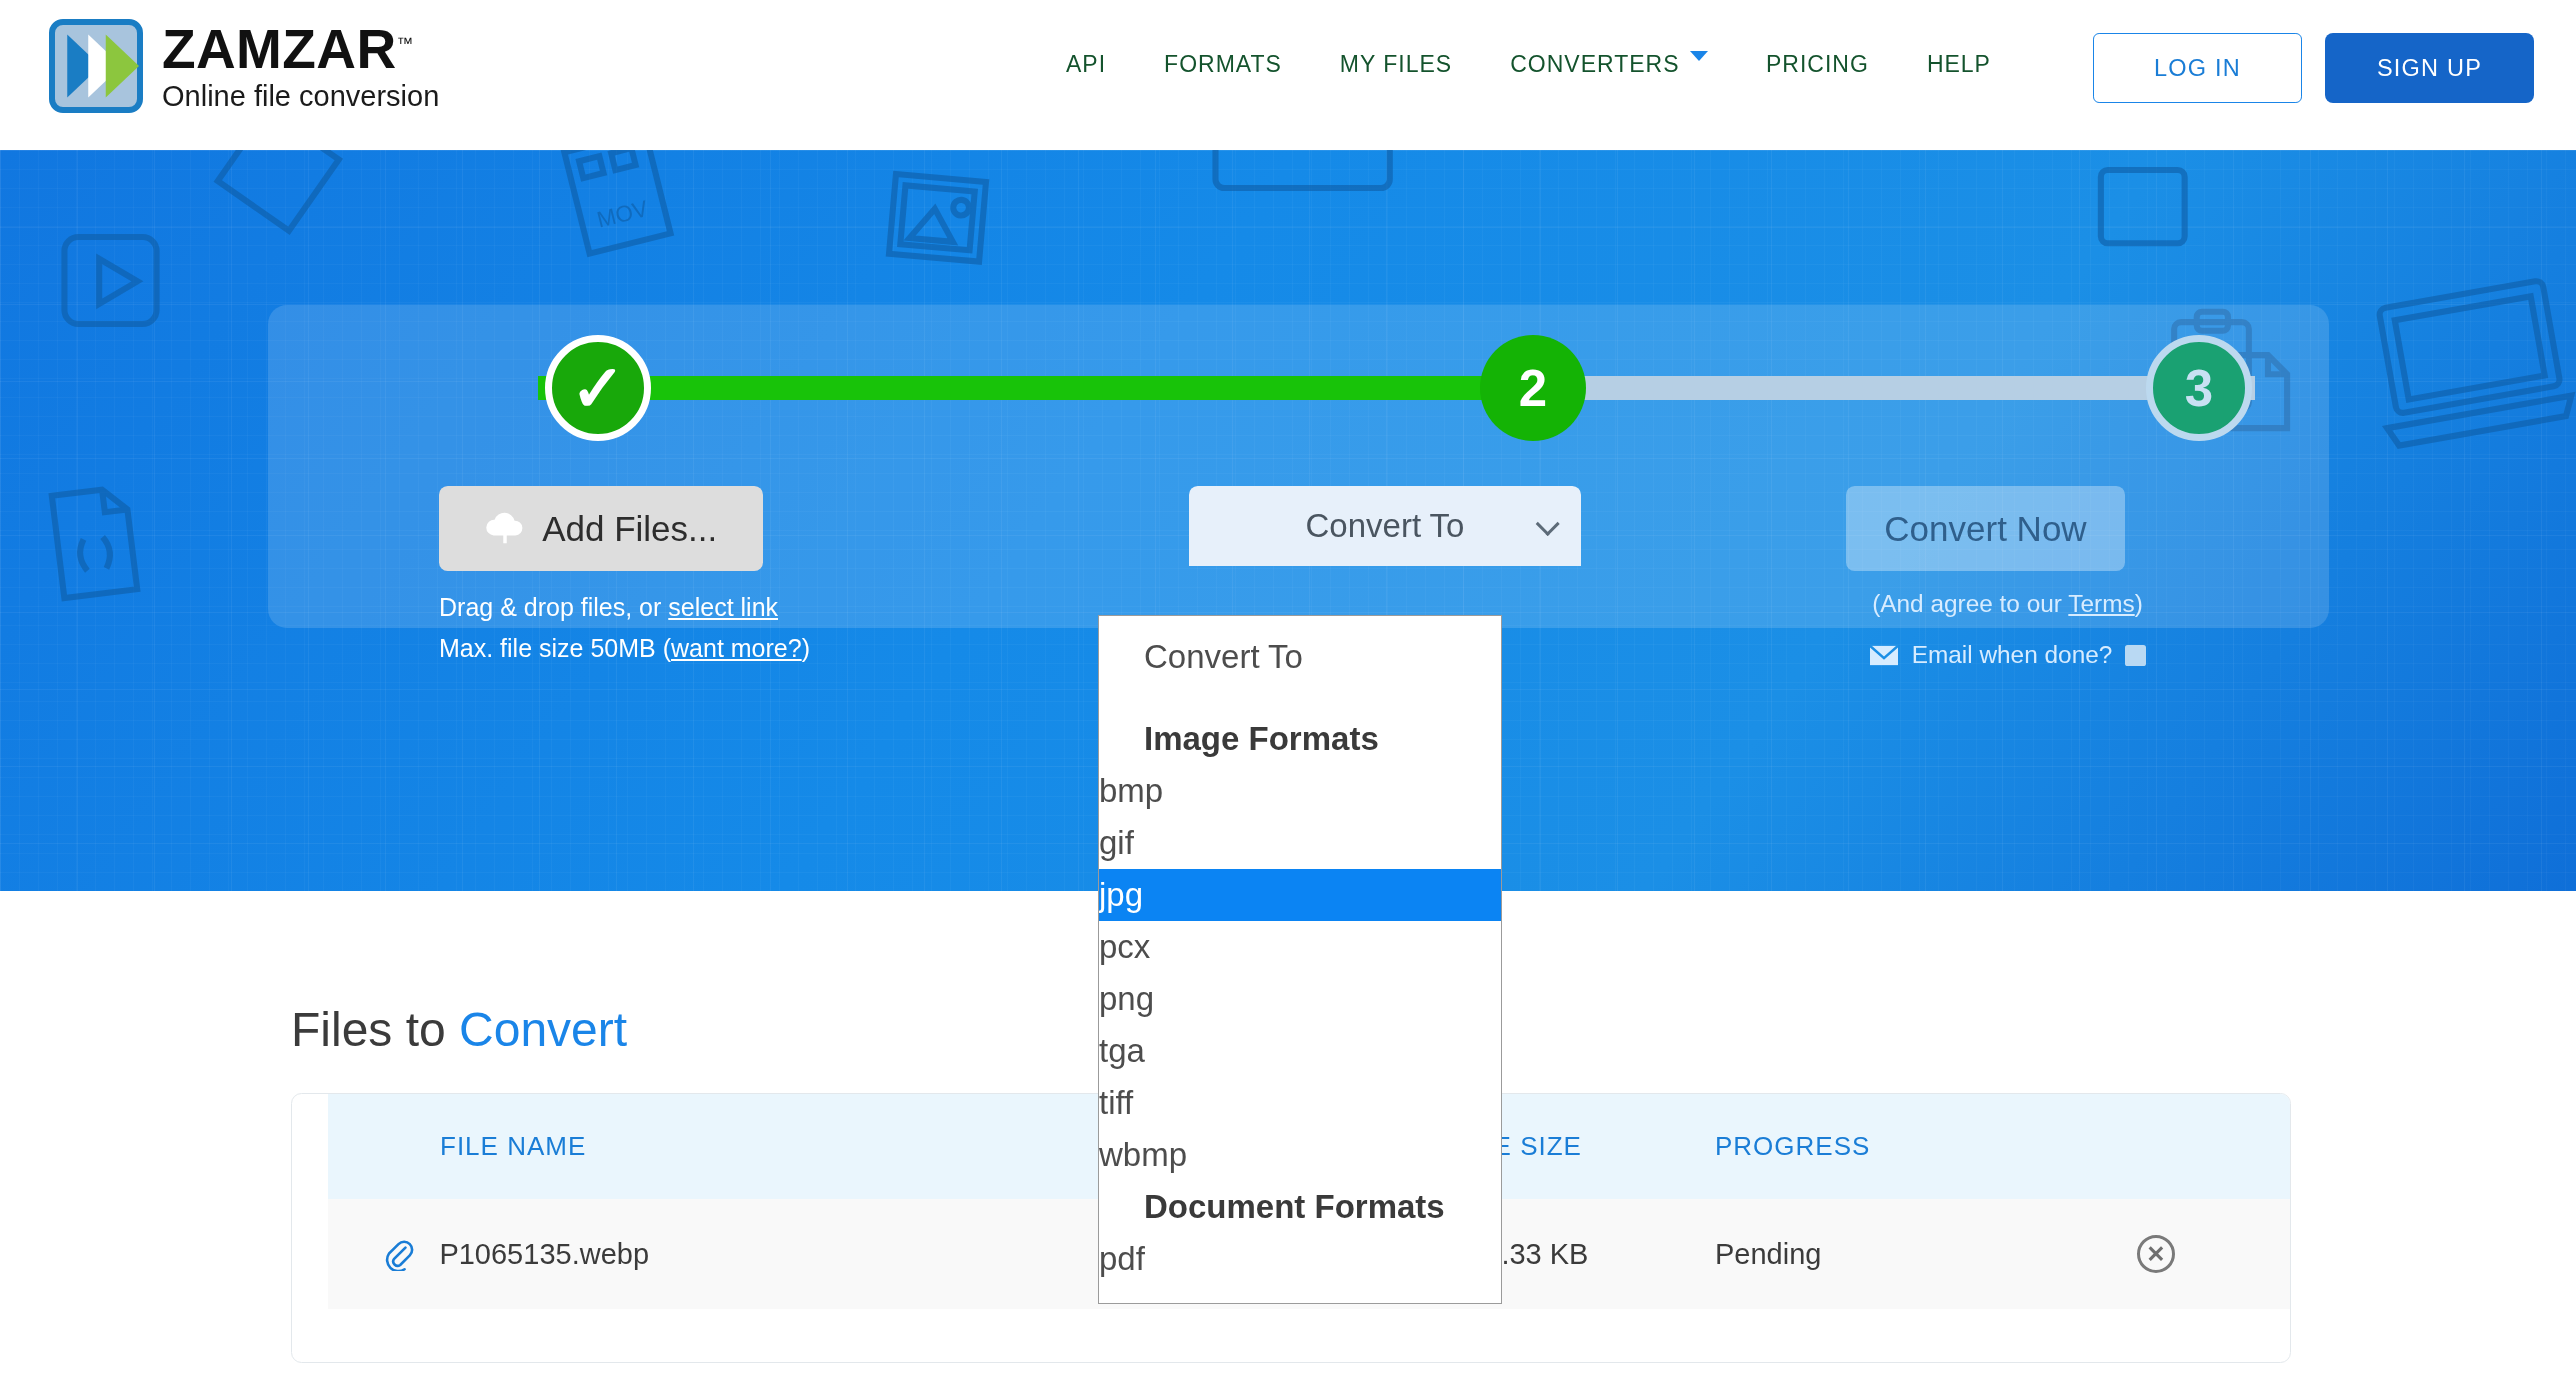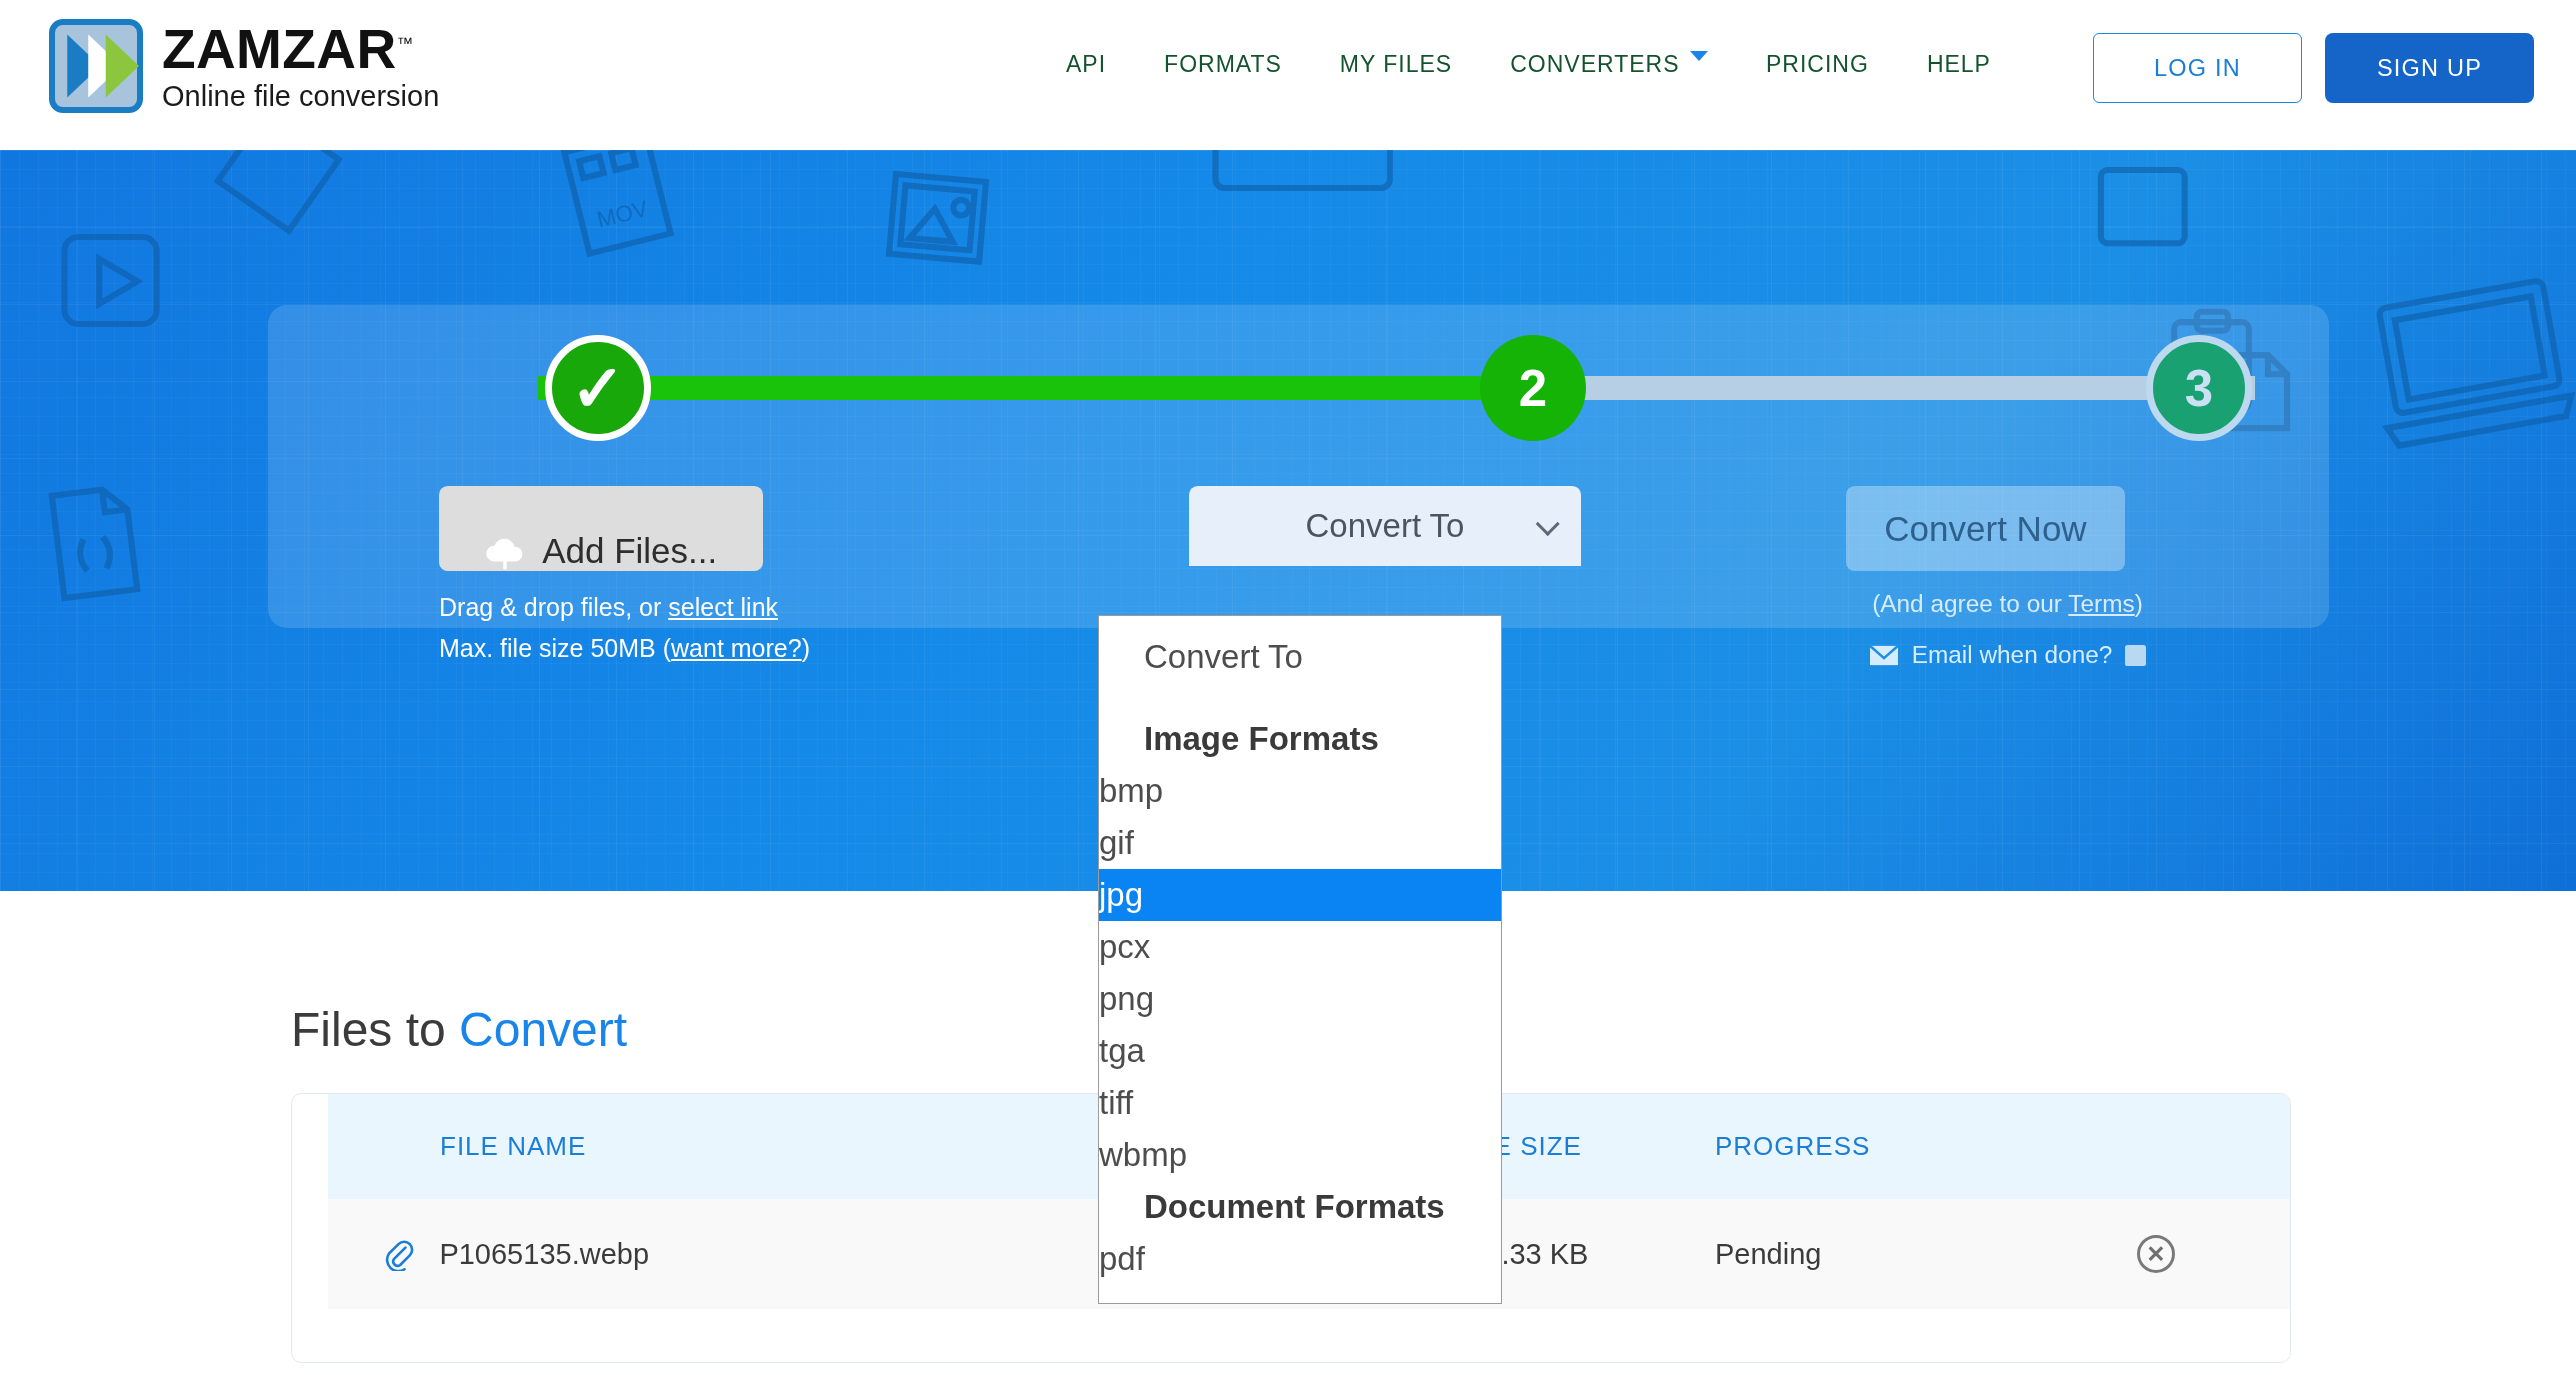--- a/index.html
+++ b/index.html
@@ -140,21 +140,21 @@
   .controls {
     position: absolute; left: 268px; top: 336px;
     width: 2061px; height: 157px;
   }
   .col { position: absolute; top: 0; text-align: center; }
 
   .btn-addfiles {
     width: 324px; height: 85px;
     background: #dddddd; border: none; border-radius: 8.7px;
     color: #2d2d2d; font-size: 35px;
-    display: flex; align-items: flex-end; justify-content: center; gap: 17.4px;
+    display: flex; align-items: center; justify-content: center; gap: 17.4px;
     cursor: pointer;
   }
   .sub-line {
     font-size: 25px; color: #ffffff; margin-top: 17.4px;
     white-space: nowrap; line-height: 1.55;
   }
   .sub-line a { color: #ffffff; text-decoration: underline; }
 
   .select-btn {
     width: 392px; height: 80px;

